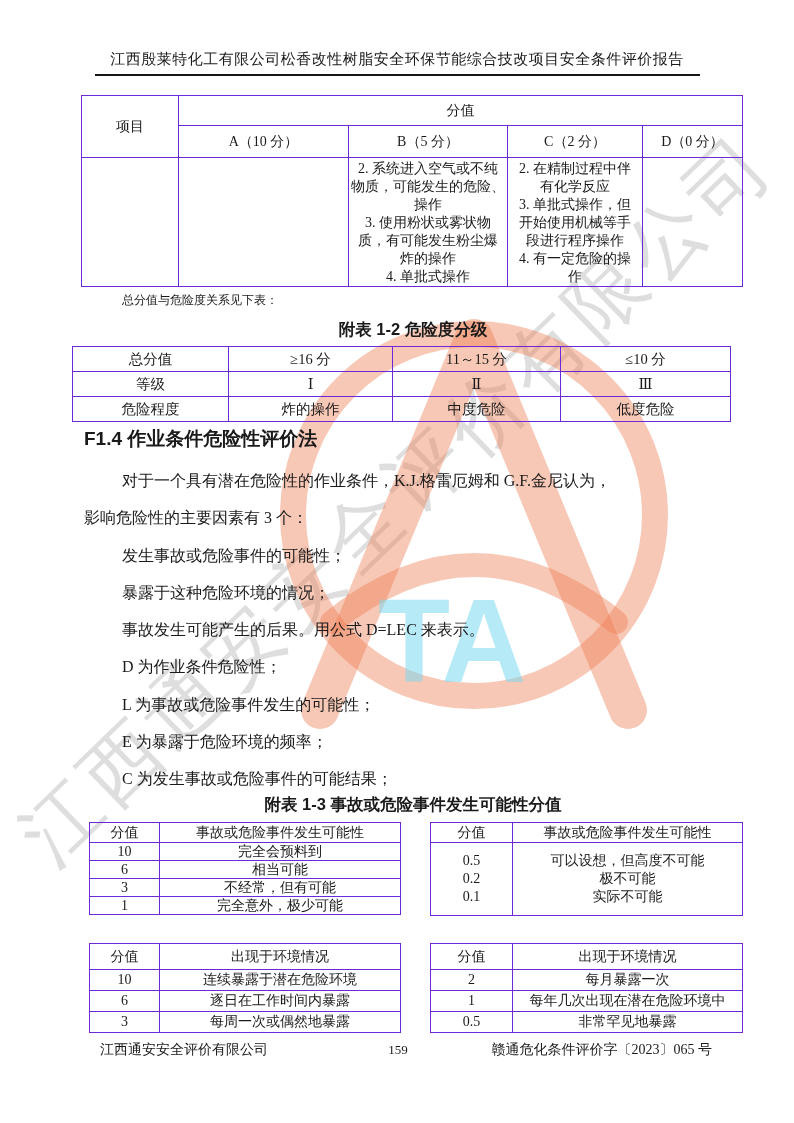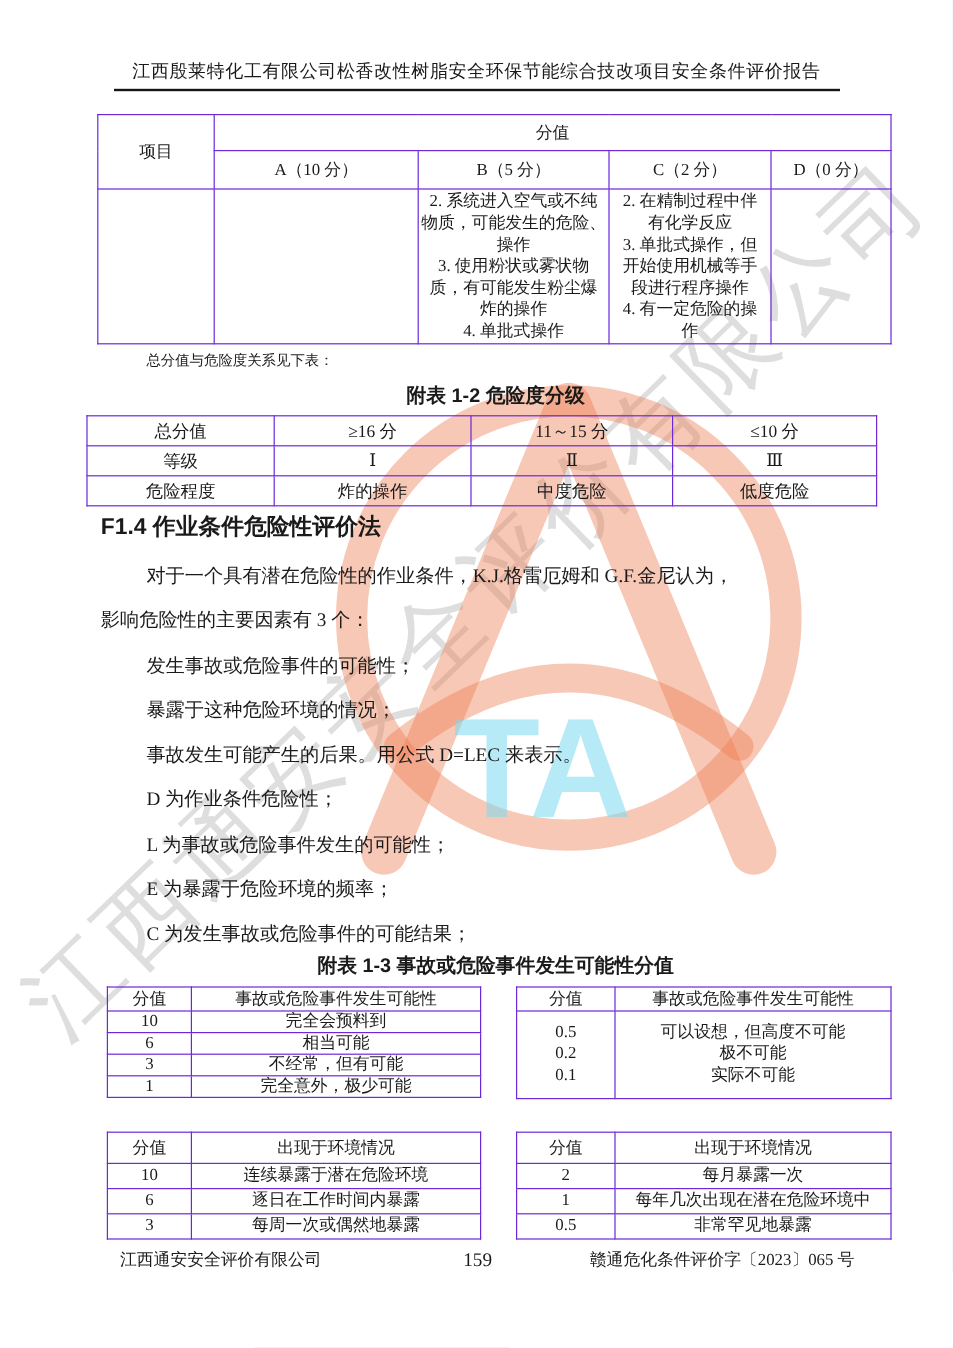--- a/index.html
+++ b/index.html
@@ -33,21 +33,21 @@
   }
 
   
   .doc-header-title{
     position:absolute;top:50px;left:0;width:100%;
     text-align:center;font-size:15px;letter-spacing:0.5px;
   }
   .doc-header-rule{position:absolute;top:74px;left:95px;width:605px;height:2px;background:#161616;}
   .doc-footer{position:absolute;top:1041px;left:84px;width:628px;font-size:14px;}
   .doc-footer .f-left{position:absolute;left:16px;top:0;}
-  .doc-footer .f-page{position:absolute;left:0;top:1px;width:628px;text-align:center;font-size:16px;}
+  .doc-footer .f-page{position:absolute;left:0;top:1px;width:628px;text-align:center;font-size:13px;}
   .doc-footer .f-right{position:absolute;right:0;top:0;}
 
   
   table{border-collapse:collapse;table-layout:fixed;}
   td,th{border:1px solid #6d28d9;font-weight:normal;text-align:center;
         padding:0 2px;overflow:hidden;}
   .pre{white-space:pre-line;}
 
   
   .score-table{position:absolute;left:81px;top:95px;width:661px;font-size:14px;}

